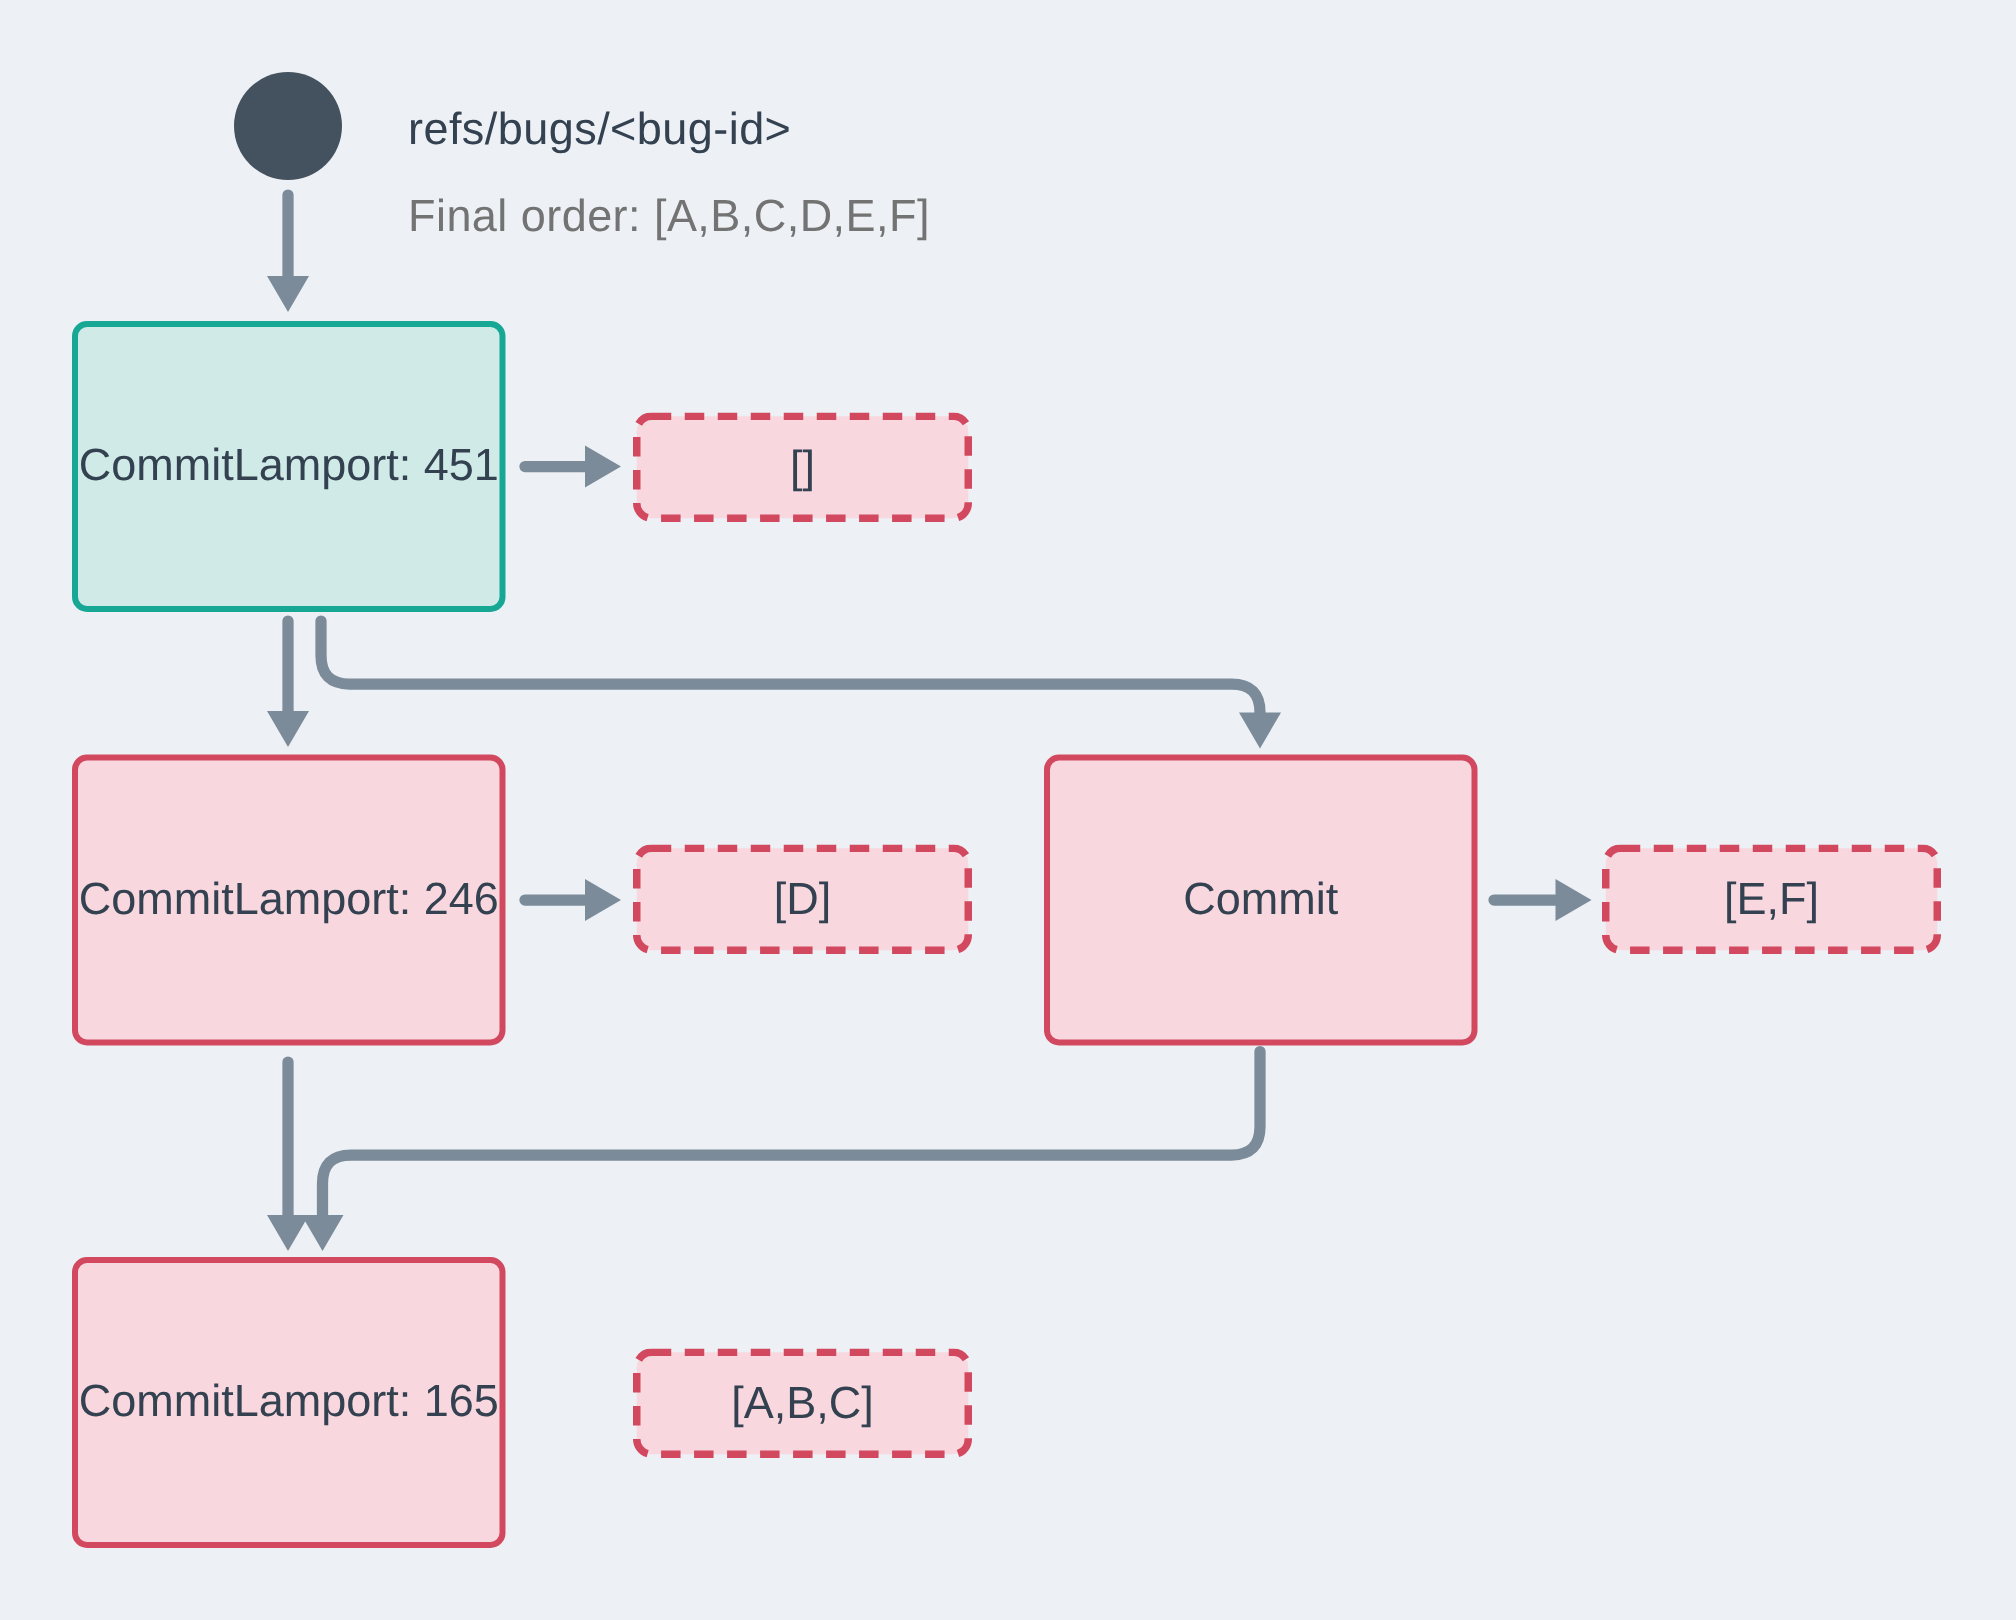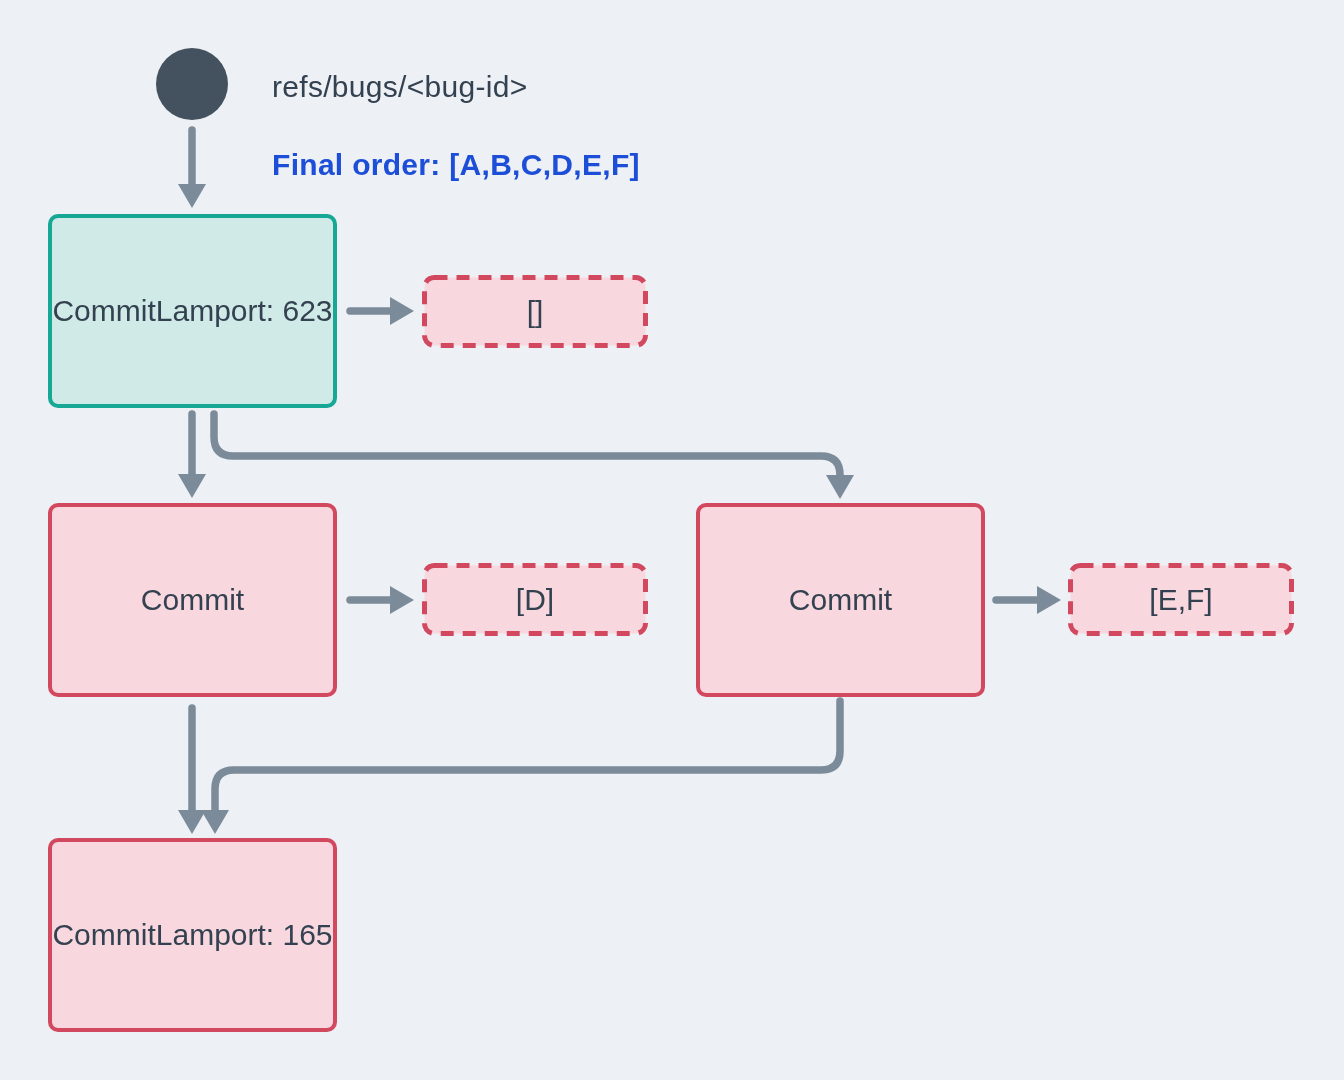--- a/index.html
+++ b/index.html
@@ -33,26 +33,25 @@
     color: #334150;
     letter-spacing: 0.3px;
     z-index: 2;
     white-space: nowrap;
   }
   .final-order-label {
     position: absolute;
     left: 272px;
     top: 128px;
     font-size: 30px;
-    font-weight: bold;
-    color: #1d4ed8;
+    font-weight: normal;
+    color: #737373;
     letter-spacing: 0.3px;
     z-index: 2;
     white-space: nowrap;
-    margin-top: 20px;
   }
   .commit-box {
     position: absolute;
     width: 289px;
     height: 194px;
     box-sizing: border-box;
     border: 4px solid #d2495f;
     border-radius: 10px;
     background: #f8d8de;
     display: flex;
@@ -146,25 +145,26 @@
         <polygon points="215,834 201,810 229,810" fill="#7b8b99" stroke="none"></polygon>
       </g>
     </g>
   </svg>
 
   <div class="ref-label">refs/bugs/&lt;bug-id&gt;</div>
   <div class="final-order-label">Final order: [A,B,C,D,E,F]</div>
 
   <div class="commit-box teal" style="left:48px; top:214px;">
     <div class="commit-title">Commit</div>
-    <div class="commit-lamport">Lamport: 623</div>
+    <div class="commit-lamport">Lamport: 451</div>
   </div>
 
   <div class="commit-box" style="left:48px; top:503px;">
     <div class="commit-title">Commit</div>
+    <div class="commit-lamport">Lamport: 246</div>
   </div>
 
   <div class="commit-box" style="left:696px; top:503px;">
     <div class="commit-title">Commit</div>
   </div>
 
   <div class="commit-box" style="left:48px; top:838px;">
     <div class="commit-title">Commit</div>
     <div class="commit-lamport">Lamport: 165</div>
   </div>
@@ -183,14 +183,20 @@
     <span class="payload-label">[D]</span>
   </div>
 
   <div class="payload-box" style="left:1068px; top:563px;">
     <svg width="226" height="73">
       <rect x="2.5" y="2.5" width="221" height="68" rx="10" fill="#f8d8de" stroke="#d2495f" stroke-width="5" stroke-dasharray="13 9"></rect>
     </svg>
     <span class="payload-label">[E,F]</span>
   </div>
 
+  <div class="payload-box" style="left:422px; top:899px;">
+    <svg width="226" height="73">
+      <rect x="2.5" y="2.5" width="221" height="68" rx="10" fill="#f8d8de" stroke="#d2495f" stroke-width="5" stroke-dasharray="13 9"></rect>
+    </svg>
+    <span class="payload-label">[A,B,C]</span>
+  </div>
 
 </div>
 
 </body></html>

